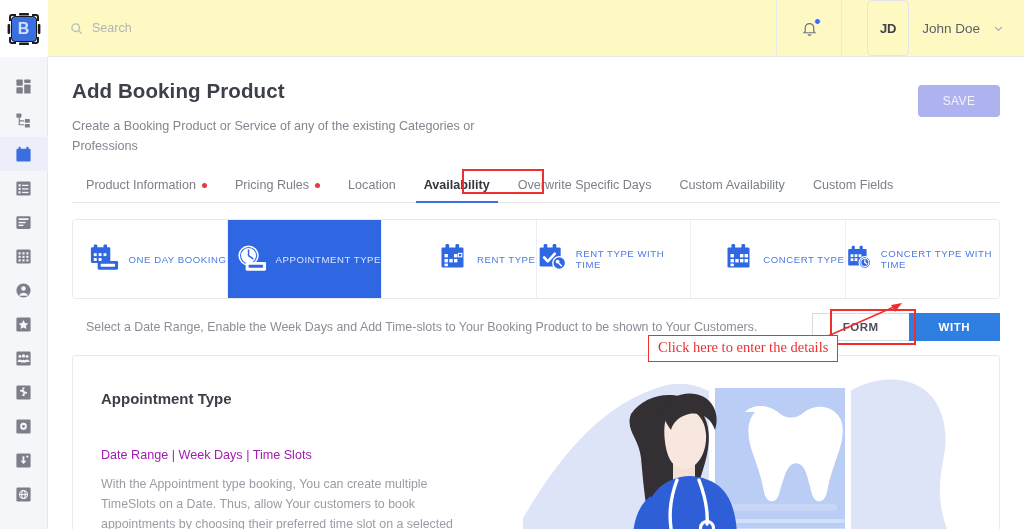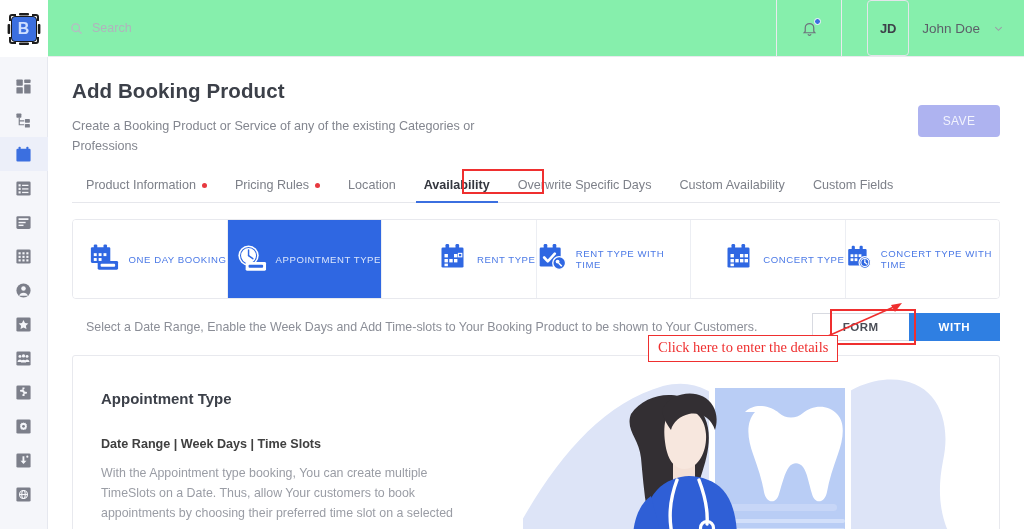--- a/index.html
+++ b/index.html
@@ -45,21 +45,21 @@
   }
   .side-item.active { background: #eceff9; }
   .side-item.active .ic { color: #3b6fe0; }
   .ic { color: #7c7f8a; display: block; }
 
   
   .main { flex: 1; height: 529px; display: flex; flex-direction: column; background:#fff; min-width:0; }
 
   .topbar {
     height: 57px; flex: 0 0 57px;
-    background: #86efac;
+    background: #fef9c3;
     border-bottom: 1px solid #e9eaee;
     display: flex; align-items: stretch;
   }
   .search-zone { flex: 1; display: flex; align-items: center; padding-left: 22px; gap: 9px; }
   .search-ic { color: #b7bac3; }
   .search-input {
     border: none; outline: none; font-size: 12.5px; color: #6c707a;
     background: transparent; width: 300px;
     font-family: "Liberation Sans", sans-serif;
   }
@@ -79,21 +79,21 @@
     width: 42px; height: 56px; border: 1px solid #e3e5ea; border-radius: 4px;
     display: flex; align-items: center; justify-content: center;
     font-size: 13px; font-weight: 700; color: #3d4049;
   }
   .uname { font-size: 13.5px; color: #5c6069; }
   .caret { color: #9a9da6; font-size: 11px; }
 
   
   .content { flex: 1; overflow: hidden; padding: 0 24px 0 24px; position: relative; }
 
-  .page-head { display: flex; align-items: center; padding-top: 22px; gap: 19px; }
+  .page-head { display: flex; align-items: flex-start; padding-top: 22px; gap: 19px; }
   .page-head-left { flex: 1; }
   .page-title { font-size: 20.5px; font-weight: 700; color: #3c4049; letter-spacing: .1px; }
   .page-sub {
     margin-top: 14px; font-size: 12.6px; color: #83868f; line-height: 1.55;
     max-width: 415px;
   }
   .save-btn {
     width: 82px; height: 32px; border-radius: 4px; border: none;
     background: #aeb3f0; color: #f2f3fd;
     font-size: 12px; font-weight: 400; letter-spacing: .4px;
@@ -163,21 +163,21 @@
   .annot-svg { position: absolute; left: 0; top: 0; width: 1024px; height: 529px; pointer-events: none; z-index: 5; }
 
   
   .panel {
     margin-top: 14px; height: 200px; border: 1px solid #e8e9ee;
     border-radius: 3px; background: #fff; display: flex; overflow: hidden;
     position: relative;
   }
   .panel-left { width: 450px; flex: 0 0 450px; padding: 34px 28px 0 28px; }
   .panel-title { font-size: 15px; font-weight: 700; color: #3c4049; }
-  .panel-sub { margin-top: 30px; font-size: 12.6px; font-weight: 700; color: #404040; }
+  .panel-sub { margin-top: 41px; font-size: 12.6px; font-weight: 400; color: #a21caf; }
   .panel-body { margin-top: 12px; font-size: 12.4px; color: #9a9da5; line-height: 1.62; max-width: 375px; }
   .panel-right { flex: 1; position: relative; overflow: hidden; }
   .illus { position: absolute; left: 0; top: 0; }
 </style>
 </head>
 <body>
 
 <div class="app">
 
   <div class="sidebar">

